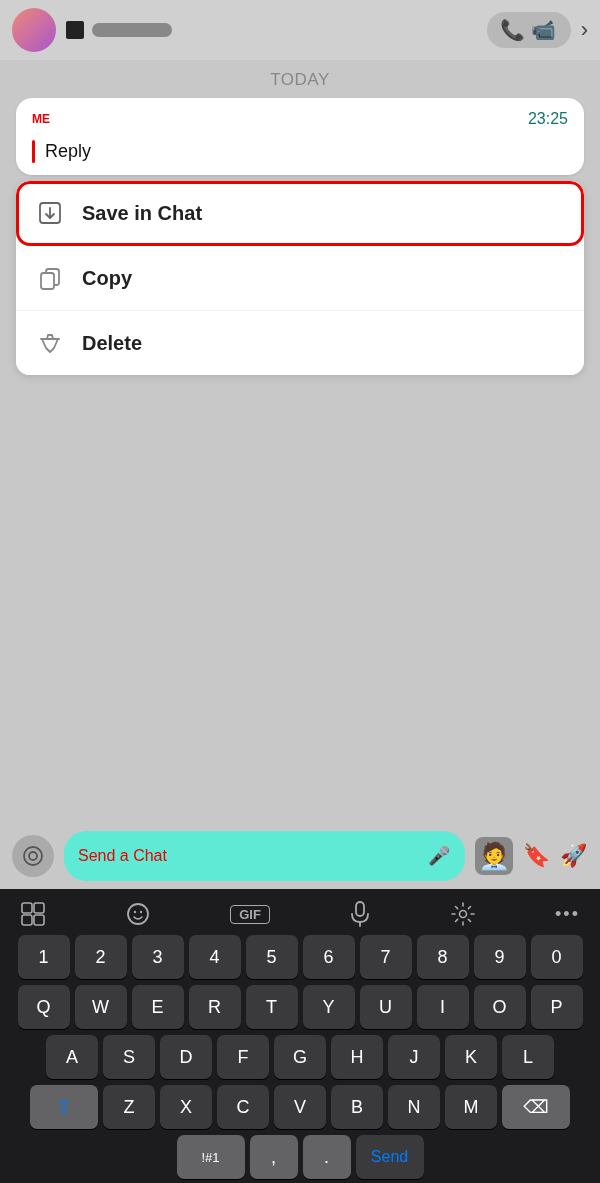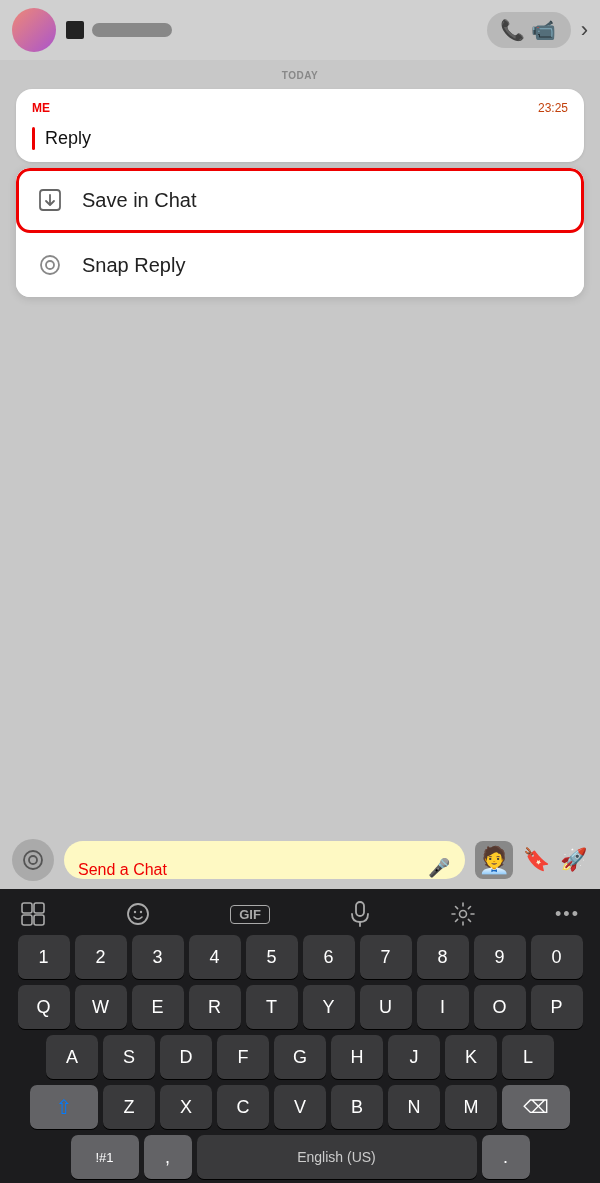--- a/index.html
+++ b/index.html
@@ -77,26 +77,25 @@
     }
 
     
     .chat-area {
       background: #c8c8c8;
       padding: 10px 16px;
       position: relative;
     }
     .today-label {
       text-align: center;
-      font-size: 10px;
+      font-size: 17px;
       color: #888;
       letter-spacing: 0.5px;
       margin-bottom: 8px;
       text-transform: uppercase;
-      font-weight: bold;
     }
 
     
     .message-container {
       background: #fff;
       border-radius: 16px;
       padding: 12px 16px;
       margin-bottom: 6px;
       box-shadow: 0 1px 3px rgba(0,0,0,0.1);
     }
@@ -105,22 +104,22 @@
       justify-content: space-between;
       align-items: center;
       margin-bottom: 12px;
     }
     .message-sender {
       font-size: 12px;
       font-weight: 700;
       color: #e00;
     }
     .message-time {
-      font-size: 12px;
-      color: #c2410c;
+      font-size: 16px;
+      color: #0f766e;
     }
     .message-left-bar {
       display: flex;
       align-items: stretch;
     }
     .red-bar {
       width: 3px;
       background: #e00;
       border-radius: 2px;
       margin-right: 10px;
@@ -163,21 +162,21 @@
       display: flex;
       align-items: center;
       justify-content: center;
       color: #666;
       font-size: 22px;
       flex-shrink: 0;
     }
     .menu-label {
       font-size: 20px;
       color: #222;
-      font-weight: 400;
+      font-weight: 700;
     }
 
     
     .bottom-area {
       position: absolute;
       bottom: 0;
       left: 0;
       right: 0;
     }
     .chat-input-bar {
@@ -194,25 +193,25 @@
       border-radius: 50%;
       display: flex;
       align-items: center;
       justify-content: center;
       color: #555;
       font-size: 20px;
       flex-shrink: 0;
     }
     .chat-input-field {
       flex: 1;
-      background: #fef9c3;
+      background: #5eead4;
       border-radius: 22px;
-      height: 38px;
-      display: flex;
-      align-items: flex-end;
+      height: 50px;
+      display: flex;
+      align-items: center;
       padding: 0 14px;
       gap: 8px;
     }
     .chat-input-placeholder {
       color: #e00;
       font-size: 16px;
       flex: 1;
     }
     .mic-icon {
       color: #666;
@@ -372,31 +371,41 @@
       <div class="menu-icon">
         <svg width="26" height="26" viewBox="0 0 26 26" fill="none" xmlns="http://www.w3.org/2000/svg">
           <rect x="3" y="3" width="20" height="20" rx="3" stroke="#666" stroke-width="1.8" fill="none"></rect>
           <polyline points="13,8 13,17" stroke="#666" stroke-width="1.8" stroke-linecap="round"></polyline>
           <polyline points="9,14 13,18 17,14" stroke="#666" stroke-width="1.8" stroke-linecap="round" stroke-linejoin="round"></polyline>
         </svg>
       </div>
       <span class="menu-label">Save in Chat</span>
     </div>
 
-
-
     <div class="context-menu-item">
       <div class="menu-icon">
         <svg width="26" height="26" viewBox="0 0 26 26" fill="none" xmlns="http://www.w3.org/2000/svg">
-          <circle cx="13" cy="13" r="9" stroke="#888" stroke-width="1.8" fill="none"></circle>
-          <circle cx="13" cy="13" r="4" stroke="#888" stroke-width="1.8" fill="none"></circle>
-        </svg>
-      </div>
-      <span class="menu-label">Snap Reply</span>
-    </div>
+          <rect x="9" y="4" width="13" height="16" rx="2.5" stroke="#888" stroke-width="1.8" fill="none"></rect>
+          <rect x="4" y="8" width="13" height="16" rx="2.5" stroke="#888" stroke-width="1.8" fill="#fff"></rect>
+        </svg>
+      </div>
+      <span class="menu-label">Copy</span>
+    </div>
+
+    <div class="context-menu-item">
+      <div class="menu-icon">
+        <svg width="26" height="26" viewBox="0 0 26 26" fill="none" xmlns="http://www.w3.org/2000/svg">
+          <path d="M5 9 L9 18 L13 22 L17 18 L21 9" stroke="#888" stroke-width="1.8" fill="none" stroke-linecap="round" stroke-linejoin="round"></path>
+          <line x1="4" y1="9" x2="22" y2="9" stroke="#888" stroke-width="1.8" stroke-linecap="round"></line>
+          <path d="M10 9 L11 5 L15 5 L16 9" stroke="#888" stroke-width="1.8" fill="none" stroke-linecap="round" stroke-linejoin="round"></path>
+        </svg>
+      </div>
+      <span class="menu-label">Delete</span>
+    </div>
+
   </div>
 </div>
 
 <div class="bottom-area">
 
   <div class="chat-input-bar">
     <div class="camera-btn">
       <svg width="22" height="22" viewBox="0 0 22 22" fill="none">
         <circle cx="11" cy="11" r="9" stroke="#555" stroke-width="1.8" fill="none"></circle>
         <circle cx="11" cy="11" r="4" stroke="#555" stroke-width="1.8" fill="none"></circle>
@@ -500,18 +509,18 @@
         <div class="key">V</div>
         <div class="key">B</div>
         <div class="key">N</div>
         <div class="key">M</div>
         <div class="key delete">⌫</div>
       </div>
 
       <div class="key-row">
         <div class="key num-special" style="font-size:13px;">!#1</div>
         <div class="key comma">,</div>
-        <div class="key space">English (US)</div>
         <div class="key period">.</div>
+        <div class="key send">Send</div>
       </div>
     </div>
   </div>
 </div>
 
 </body></html>

